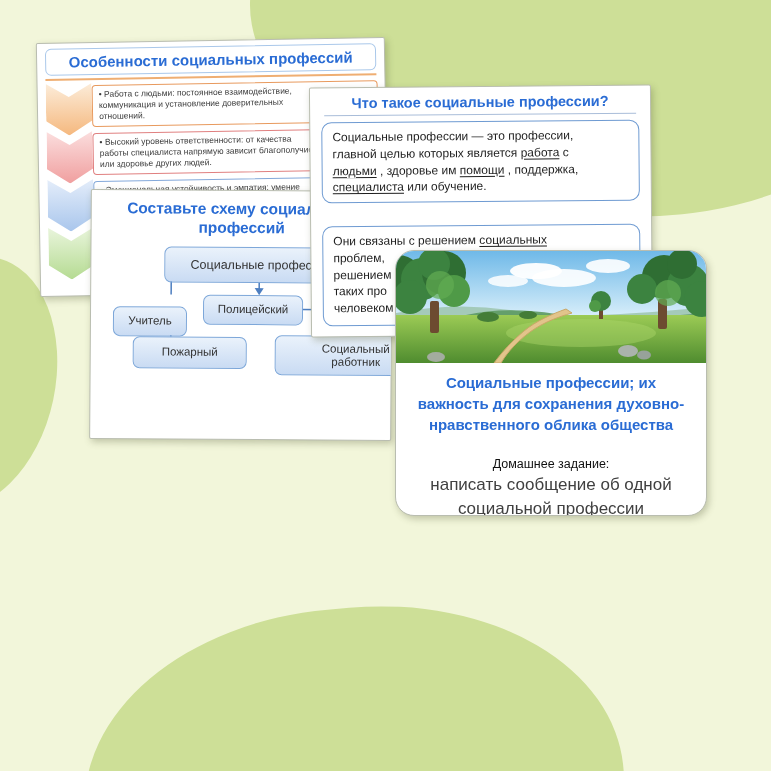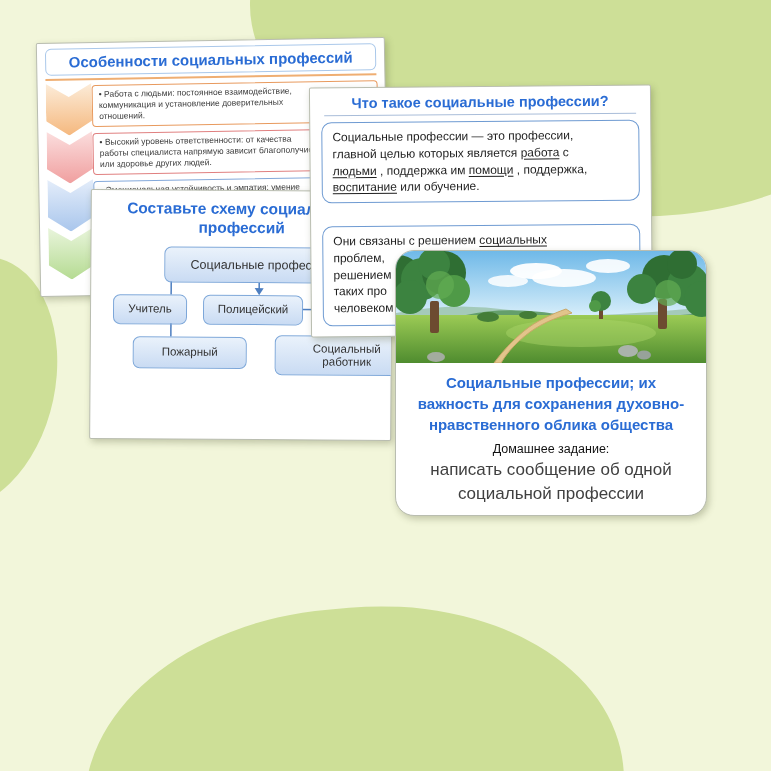--- a/index.html
+++ b/index.html
@@ -48,31 +48,31 @@
   .s2-box.b-bot{top:138px;height:86px;}
   .u{text-decoration:underline;text-underline-offset:2px;}
 
   
   .s3-title{margin-top:8px;text-align:center;font-size:15.5px;font-weight:bold;
             color:var(--title-blue,#2a6cd4);line-height:1.25;}
   .node{position:absolute;background:linear-gradient(180deg,#eaf2fb,#c9dbf3);
         border:1px solid var(--diagram-border,#7da7d9);border-radius:7px;display:flex;align-items:center;
         justify-content:center;text-align:center;color:#333;font-size:11.5px;line-height:1.15;white-space:nowrap;}
   .n-root{left:73px;top:56px;width:192px;height:34px;font-size:12.5px;}
-  .n-1{left:22px;top:104px;width:72px;height:28px;}
+  .n-1{left:22px;top:116px;width:72px;height:28px;}
   .n-2{left:112px;top:104px;width:98px;height:28px;}
   .n-3{left:42px;top:146px;width:112px;height:30px;}
-  .n-4{left:184px;top:144px;width:112px;height:38px;white-space:normal;padding:0 15px;}
+  .n-4{left:184px;top:144px;width:112px;height:38px;white-space:normal;padding:0 24px;}
   .connectors{position:absolute;left:0;top:0;width:100%;height:100%;pointer-events:none;}
 
   
   .s4-img{display:block;width:310px;height:112px;}
   .s4-title{margin-top:9px;text-align:center;font-size:15px;font-weight:bold;
             color:var(--title-blue,#2a6cd4);line-height:1.4;}
-  .s4-hw{margin-top:7px;text-align:center;font-size:12.5px;color:#111;}
+  .s4-hw{margin-top:22px;text-align:center;font-size:12.5px;color:#111;}
   .s4-task{margin-top:2px;text-align:center;font-size:17px;color:#404040;padding:0 20px;line-height:1.4;}
 </style>
 </head>
 <body>
 
 <div class="stage">
 
   <div class="blob blob-tr"></div>
   <div class="blob blob-l"></div>
   <div class="blob blob-b"></div>
@@ -123,22 +123,22 @@
     <div class="node n-3">Пожарный</div>
     <div class="node n-4">Социальный работник</div>
   </div>
 
   <div class="slide slide2">
     <div class="s2-title">Что такое социальные профессии?</div>
     <div class="s2-divider"></div>
     <div class="s2-box b-top">
         <div class="line"><span>Социальные профессии — это профессии,</span></div>
         <div class="line"><span>главной целью которых является </span><span class="u">работа</span><span> с</span></div>
-        <div class="line"><span class="u">людьми</span><span> , поддержка им </span><span class="u">помощи</span><span> , поддержка,</span></div>
-        <div class="line"><span class="u">воспитание</span><span> или обучение.</span></div>
+        <div class="line"><span class="u">людьми</span><span> , здоровье им </span><span class="u">помощи</span><span> , поддержка,</span></div>
+        <div class="line"><span class="u">специалиста</span><span> или обучение.</span></div>
       </div>
     <div class="s2-box b-bot">
         <div class="line"><span>Они связаны с решением </span><span class="u">социальных</span></div>
         <div class="line"><span>проблем, </span></div>
         <div class="line"><span>решением</span></div>
         <div class="line"><span>таких про</span></div>
         <div class="line"><span>человеком</span></div>
       </div>
   </div>
 

